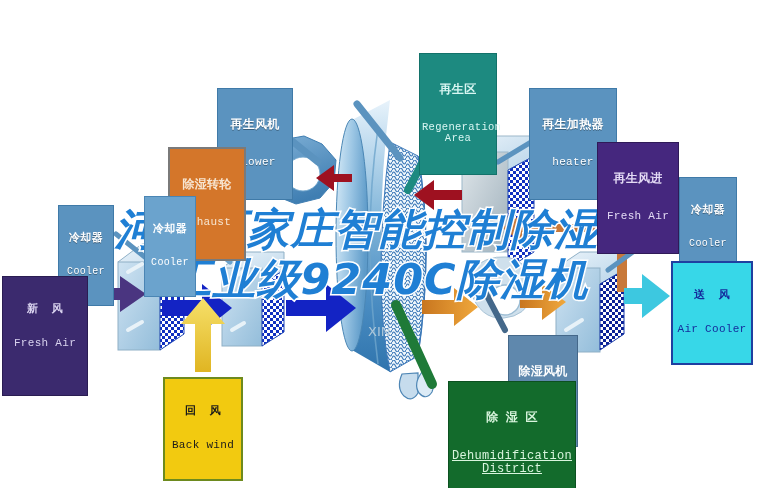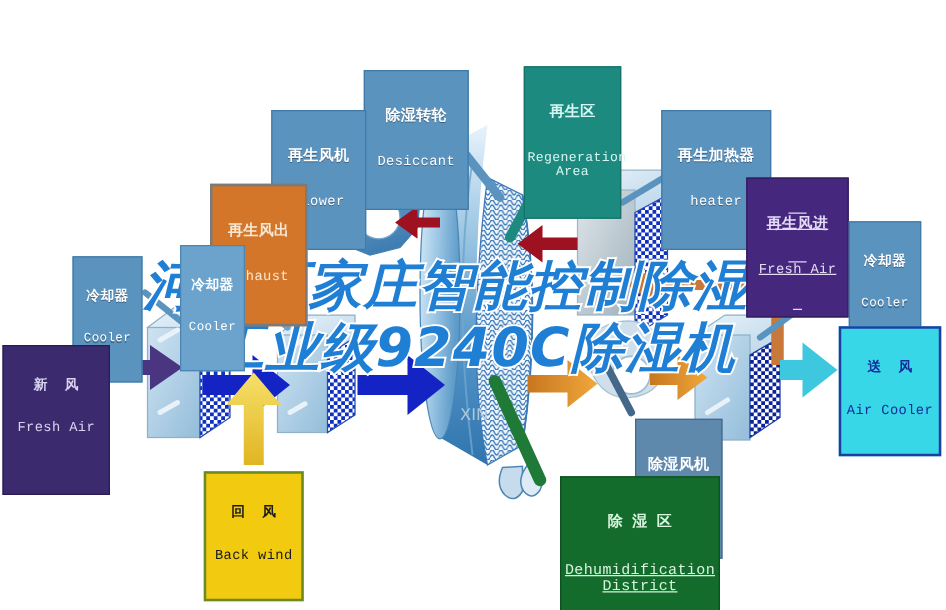--- a/index.html
+++ b/index.html
@@ -17,21 +17,21 @@
   
   .tag-blue{background:#5b93bf;color:#ffffff;border:1px solid #3f7aa8;
             text-shadow:0 1px 0 rgba(0,0,0,.35);}
   .tag-blue2{background:#6ba3cd;color:#ffffff;border:1px solid #4a85b4;}
   
   .tag-teal{background:#1d8a80;color:#d8f6f2;border:1px solid #13726a;}
   
   .tag-orange{background:#d4762a;color:#f7e6d2;border:2px solid #7a7a7a;}
   
   .tag-purple{background:#3b2a6e;color:#d9d3ef;border:1px solid #2a1d52;}
-  .tag-purple2{background:#45277e;color:#e4dbf5;border:1px solid #2f1a58;text-decoration:underline;}
+  .tag-purple2{background:#45277e;color:#e4dbf5;border:1px solid #2f1a58;}
   
   .tag-cyan{background:#37d7e8;color:#152c9c;border:2px solid #1f3fa0;}
   
   .tag-yellow{background:#f2ca10;color:#1a1a1a;border:2px solid #6d8a1e;}
   
   .tag-green{background:#136b2c;color:#d9f5de;border:1px solid #0c5020;}
   
   .tag-slate{background:#5f88ad;color:#ffffff;border:1px solid #44688a;}
 
   
@@ -217,42 +217,38 @@
       <path d="M505,330 L484,290" stroke="#44688a" stroke-width="6" stroke-linecap="round"></path>
       <path d="M432,384 L396,305" stroke="#1f7a38" stroke-width="10" stroke-linecap="round"></path>
     </g>
   </svg>
 
   <div id="wm">
     <div>河北石家庄智能控制除湿机</div>
     <div>工业级9240C除湿机</div>
   </div>
 
-  <div class="lbl tag-blue" style="left:291px;top:56px;width:84px;padding:3px 2px 4px;font-size:12px;">
-    <span class="cn">除湿转轮</span>
-    <span class="en" style="font-size:11px;">Desiccant</span>
-  </div>
 
   <div class="lbl tag-blue" style="left:217px;top:88px;width:76px;padding:3px 2px 4px;font-size:12px;">
     <span class="cn">再生风机</span>
     <span class="en" style="font-size:11px;">Blower</span>
   </div>
 
   <div class="lbl tag-blue" style="left:529px;top:88px;width:88px;padding:3px 2px 4px;font-size:12px;">
     <span class="cn">再生加热器</span>
     <span class="en" style="font-size:11px;">heater</span>
   </div>
 
   <div class="lbl tag-teal" style="left:419px;top:53px;width:78px;padding:3px 2px 4px;font-size:12px;">
     <span class="cn">再生区</span>
     <span class="en" style="font-size:10.5px;white-space:normal;">Regeneration Area</span>
   </div>
 
   <div class="lbl tag-orange" style="left:168px;top:147px;width:78px;padding:3px 2px 4px;font-size:12px;">
-    <span class="cn">再生风出</span>
+    <span class="cn">除湿转轮</span>
     <span class="en" style="font-size:11px;">Exhaust</span>
   </div>
 
   <div class="lbl tag-purple2" style="left:597px;top:142px;width:82px;padding:3px 2px 4px;font-size:12px;">
     <span class="cn">再生风进</span>
     <span class="en" style="font-size:11px;">Fresh Air</span>
   </div>
 
   <div class="lbl tag-blue" style="left:58px;top:205px;width:56px;padding:2px 2px 3px;font-size:11px;">
     <span class="cn">冷却器</span>

